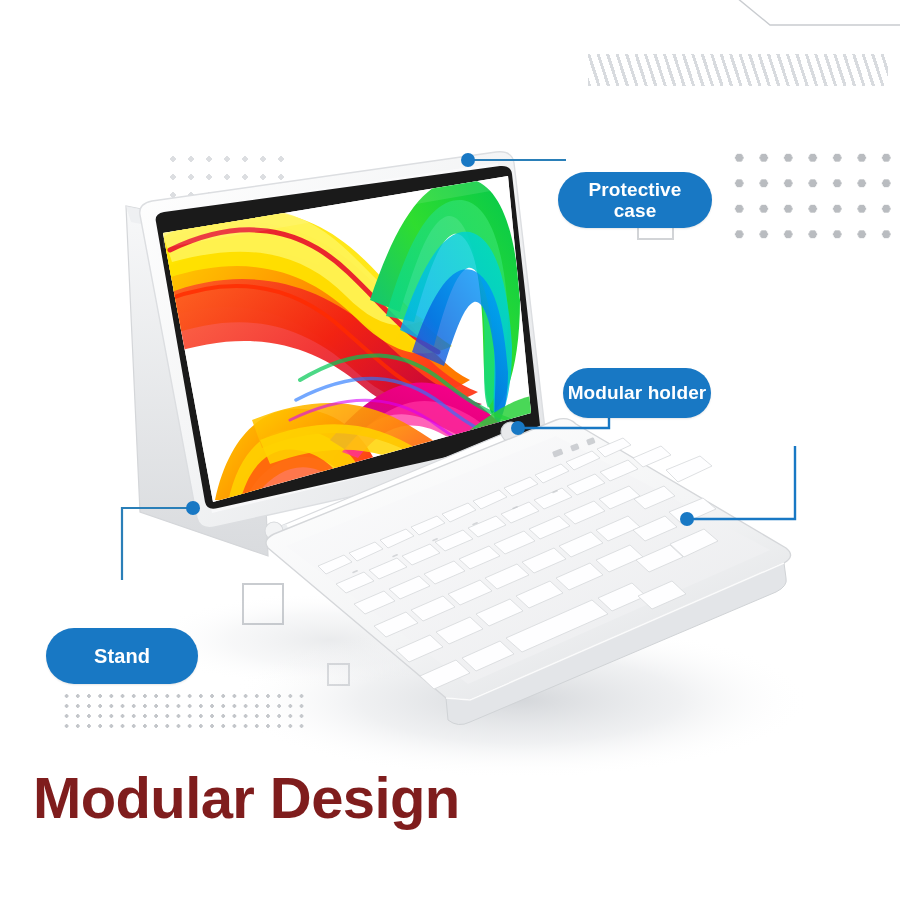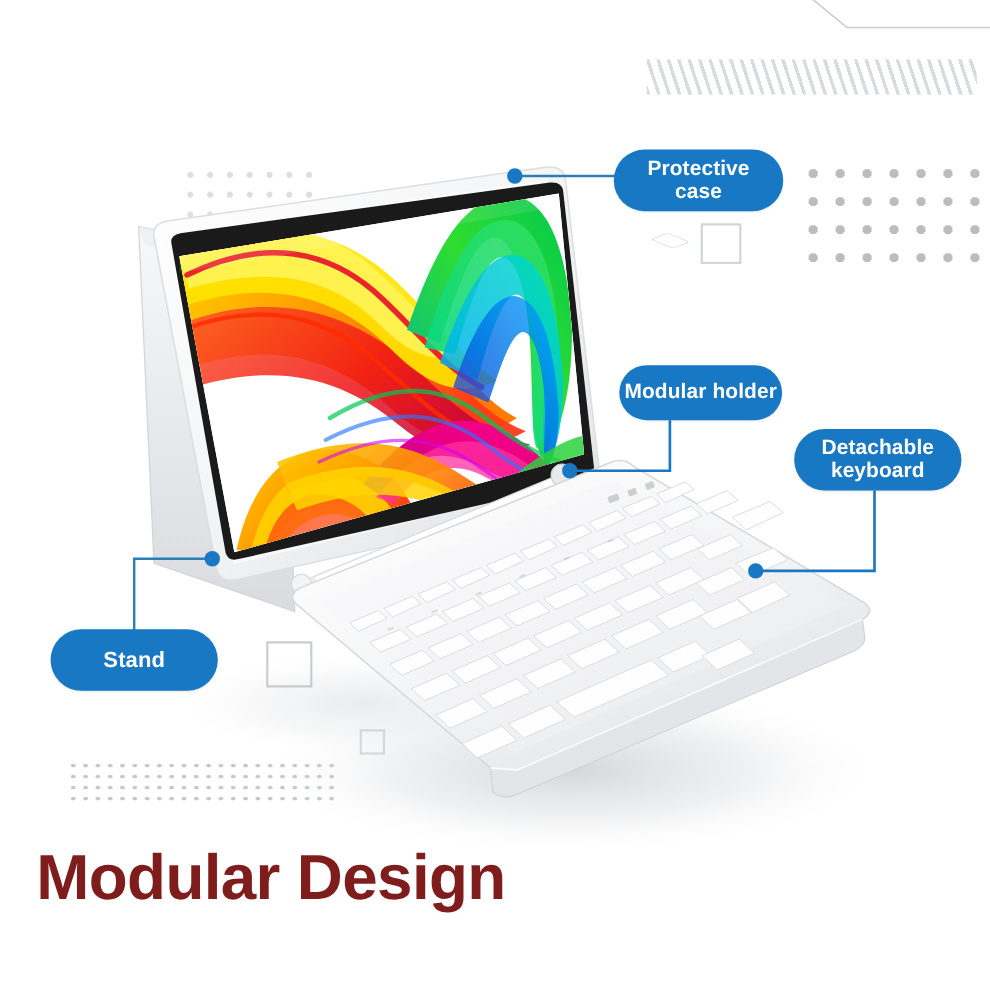--- a/index.html
+++ b/index.html
@@ -80,25 +80,26 @@
     color: #ffffff;
     border-radius: 999px;
     font-weight: bold;
     text-align: center;
     display: flex;
     align-items: center;
     justify-content: center;
     line-height: 1.12;
     letter-spacing: .1px;
     box-shadow: 0 1px 2px rgba(0,0,0,.10);
+    margin-top: 36px;
   }
   .pill-protective { left: 558px; top: 136px; width: 154px; height: 56px; font-size: 19px; }
   .pill-pencil     { left: 563px; top: 332px; width: 148px; height: 50px; font-size: 19px; }
   .pill-keyboard   { left: 722px; top: 390px; width: 152px; height: 56px; font-size: 19px; }
-  .pill-stand      { left: 46px;  top: 572px; width: 152px; height: 56px; font-size: 20px; }
+  .pill-stand      { left: 46px;  top: 592px; width: 152px; height: 56px; font-size: 20px; }
 
   .dot {
     position: absolute;
     width: 14px; height: 14px;
     border-radius: 50%;
     background: #1878c4;
   }
   .dot-protective { left: 461px; top: 153px; }
   .dot-pencil     { left: 511px; top: 421px; }
   .dot-keyboard   { left: 680px; top: 512px; }
@@ -441,26 +442,20 @@
     <span>
       <span>Protective</span><br>
       <span>case</span>
     </span>
   </div>
 
   <div class="pill pill-pencil">
     <span>Modular holder</span>
   </div>
 
-  <div class="pill pill-keyboard">
-    <span>
-      <span>Detachable</span><br>
-      <span>keyboard</span>
-    </span>
-  </div>
 
   <div class="pill pill-stand">
     <span>Stand</span>
   </div>
 
   <div class="title">Modular Design</div>
 
 </div>
 
 </body></html>

